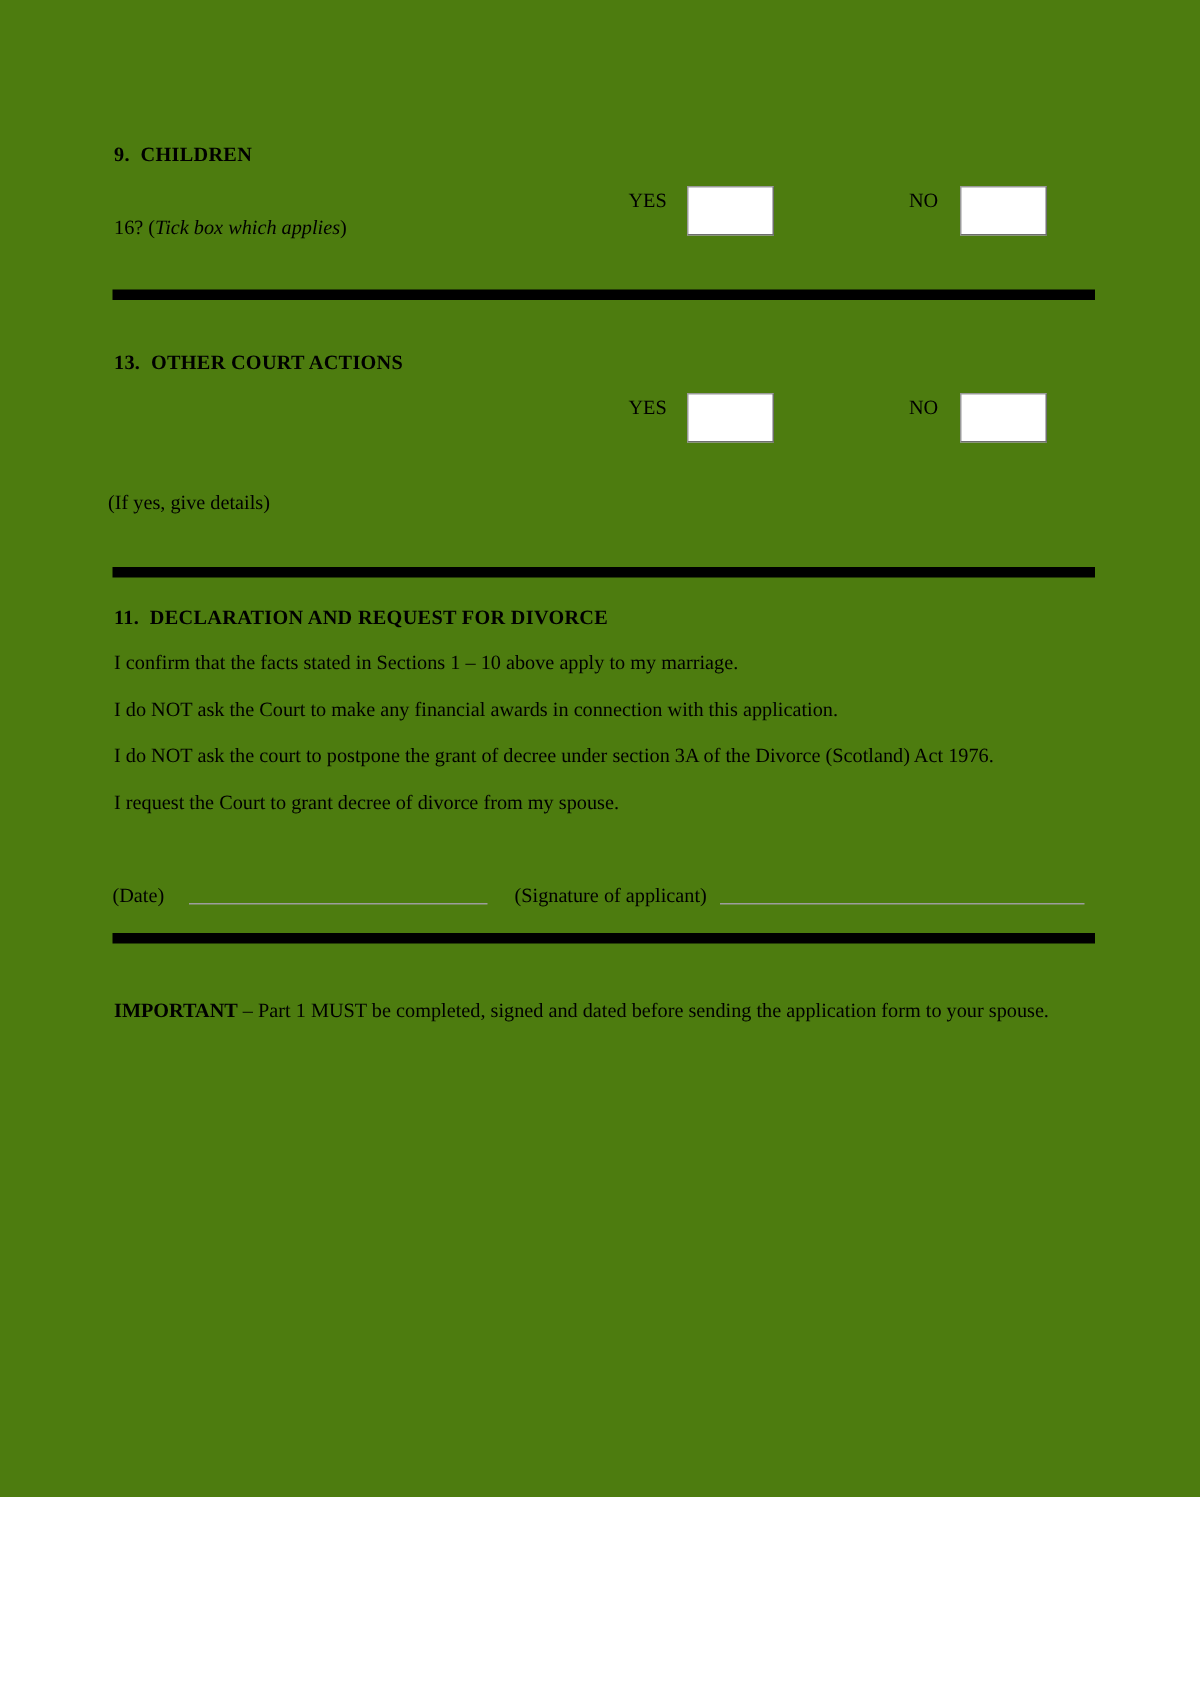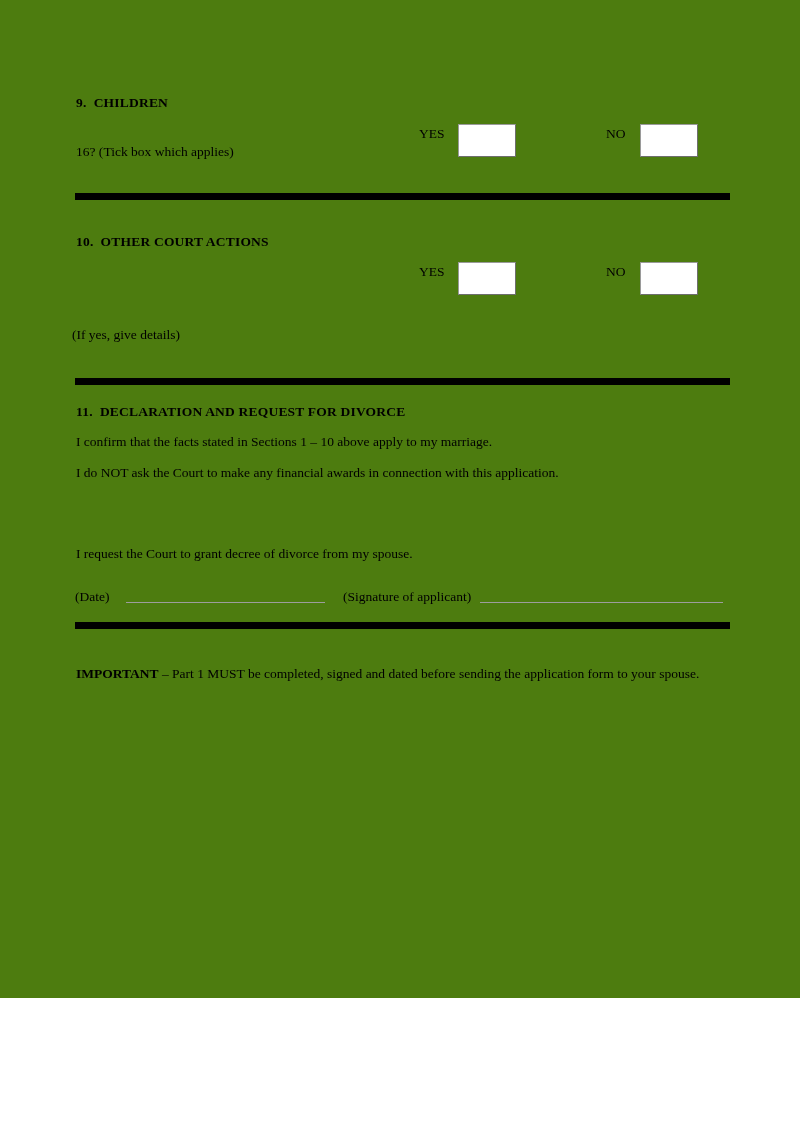--- a/index.html
+++ b/index.html
@@ -26,21 +26,21 @@
     font-weight: bold;
     letter-spacing: 0.2px;
     white-space: pre;
   }
 
   
   .body-text {
     font-size: 13.5px;
     line-height: 17px;
   }
-  .body-text .ital { }
+  .body-text .ital { font-style: italic; }
 
   
   .divider {
     background: #000000;
     height: 7px;
   }
 
   
   .answer-label {
     font-size: 13.5px;
@@ -101,41 +101,42 @@
   </div>
 
   <div class="abs answer-label" style="left:419px; top:126px;">YES</div>
   <div class="abs tickbox" style="left:458px; top:124px; width:58px; height:33px;"></div>
 
   <div class="abs answer-label" style="left:606px; top:126px;">NO</div>
   <div class="abs tickbox" style="left:640px; top:124px; width:58px; height:33px;"></div>
 
   <div class="abs divider" style="left:75px; top:193px; width:655px;"></div>
 
-  <div class="abs section-heading" style="left:76px; top:234px;">10.  OTHER COURT ACTIONS</div>
+  <div class="abs section-heading" style="left:76px; top:234px;">13.  OTHER COURT ACTIONS</div>
 
 
   <div class="abs body-text" style="left:72px; top:326px;">(If yes, give details)</div>
 
   <div class="abs answer-label" style="left:419px; top:264px;">YES</div>
   <div class="abs tickbox" style="left:458px; top:262px; width:58px; height:33px;"></div>
 
   <div class="abs answer-label" style="left:606px; top:264px;">NO</div>
   <div class="abs tickbox" style="left:640px; top:262px; width:58px; height:33px;"></div>
 
   <div class="abs divider" style="left:75px; top:378px; width:655px;"></div>
 
   <div class="abs section-heading" style="left:76px; top:404px;">11.  DECLARATION AND REQUEST FOR DIVORCE</div>
 
   <div class="abs decl-line" style="left:76px; top:434px;">I confirm that the facts stated in Sections 1 – 10 above apply to my marriage.</div>
 
   <div class="abs decl-line" style="left:76px; top:465px;">I do NOT ask the Court to make any financial awards in connection with this application.</div>
 
+  <div class="abs decl-line" style="left:76px; top:496px;">I do NOT ask the court to postpone the grant of decree under section 3A of the Divorce (Scotland) Act 1976.</div>
 
-  <div class="abs decl-line" style="left:76px; top:527px;margin-top:19px;">I request the Court to grant decree of divorce from my spouse.</div>
+  <div class="abs decl-line" style="left:76px; top:527px;">I request the Court to grant decree of divorce from my spouse.</div>
 
   <div class="abs sig-label" style="left:75px; top:589px;">(Date)</div>
   <div class="abs rule" style="left:126px; top:602px; width:199px;"></div>
 
   <div class="abs sig-label" style="left:343px; top:589px;">(Signature of applicant)</div>
   <div class="abs rule" style="left:480px; top:602px; width:243px;"></div>
 
   <div class="abs divider" style="left:75px; top:622px; width:655px;"></div>
 
   <div class="abs important" style="left:76px; top:666px;"><b>IMPORTANT</b><span> – Part 1 MUST be completed, signed and dated before sending the application form to your spouse.</span></div>

